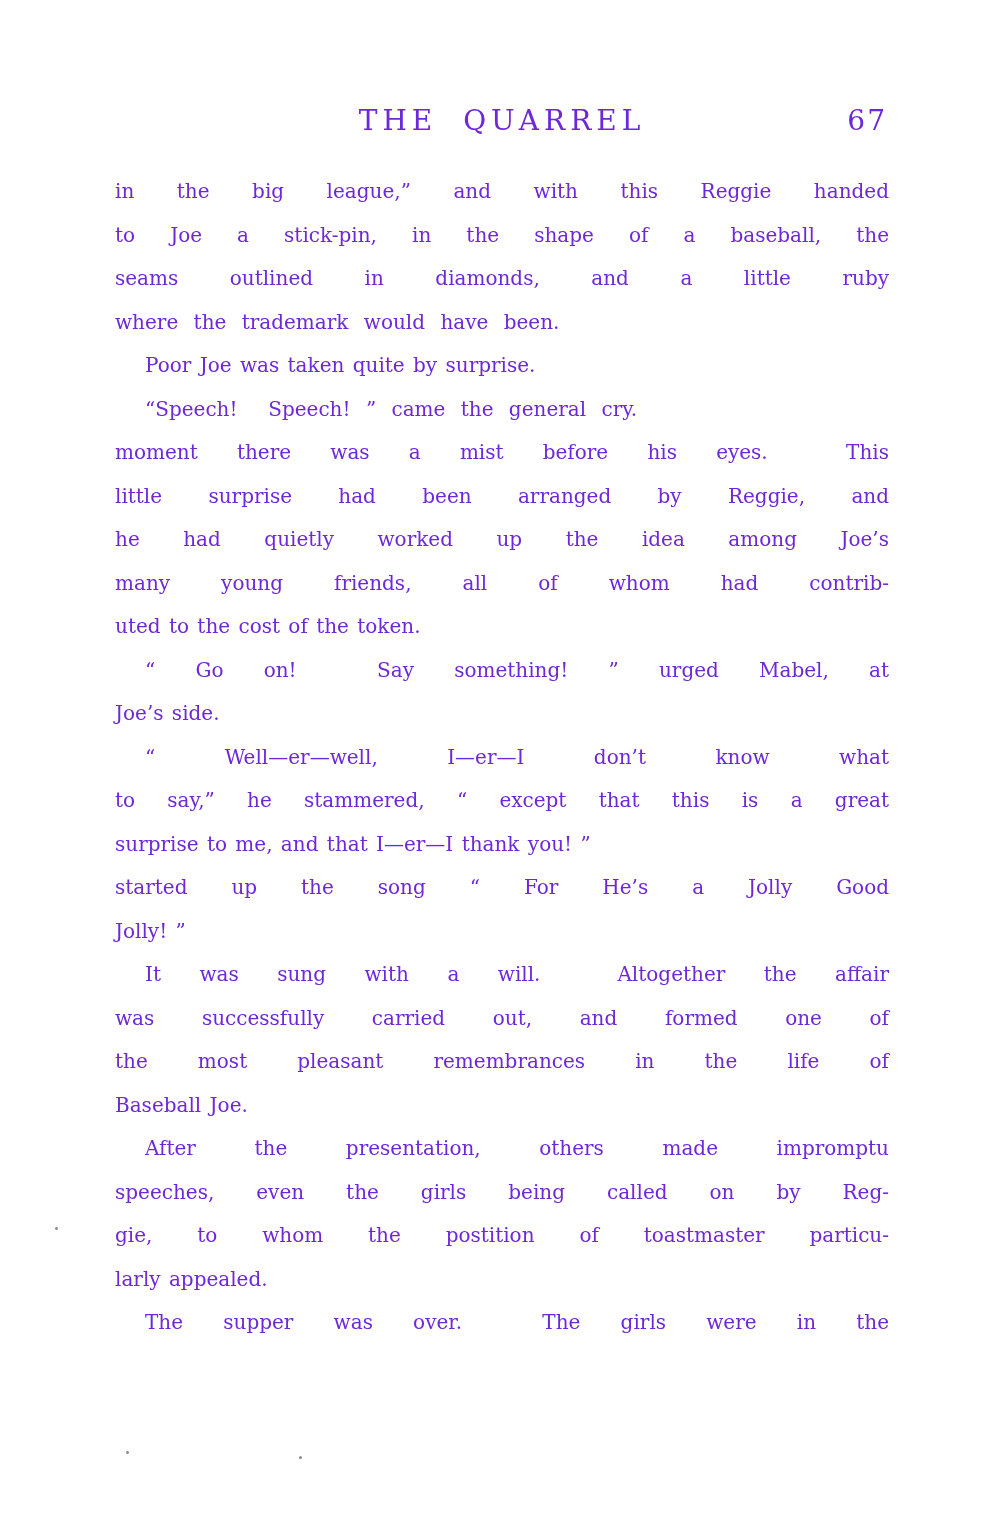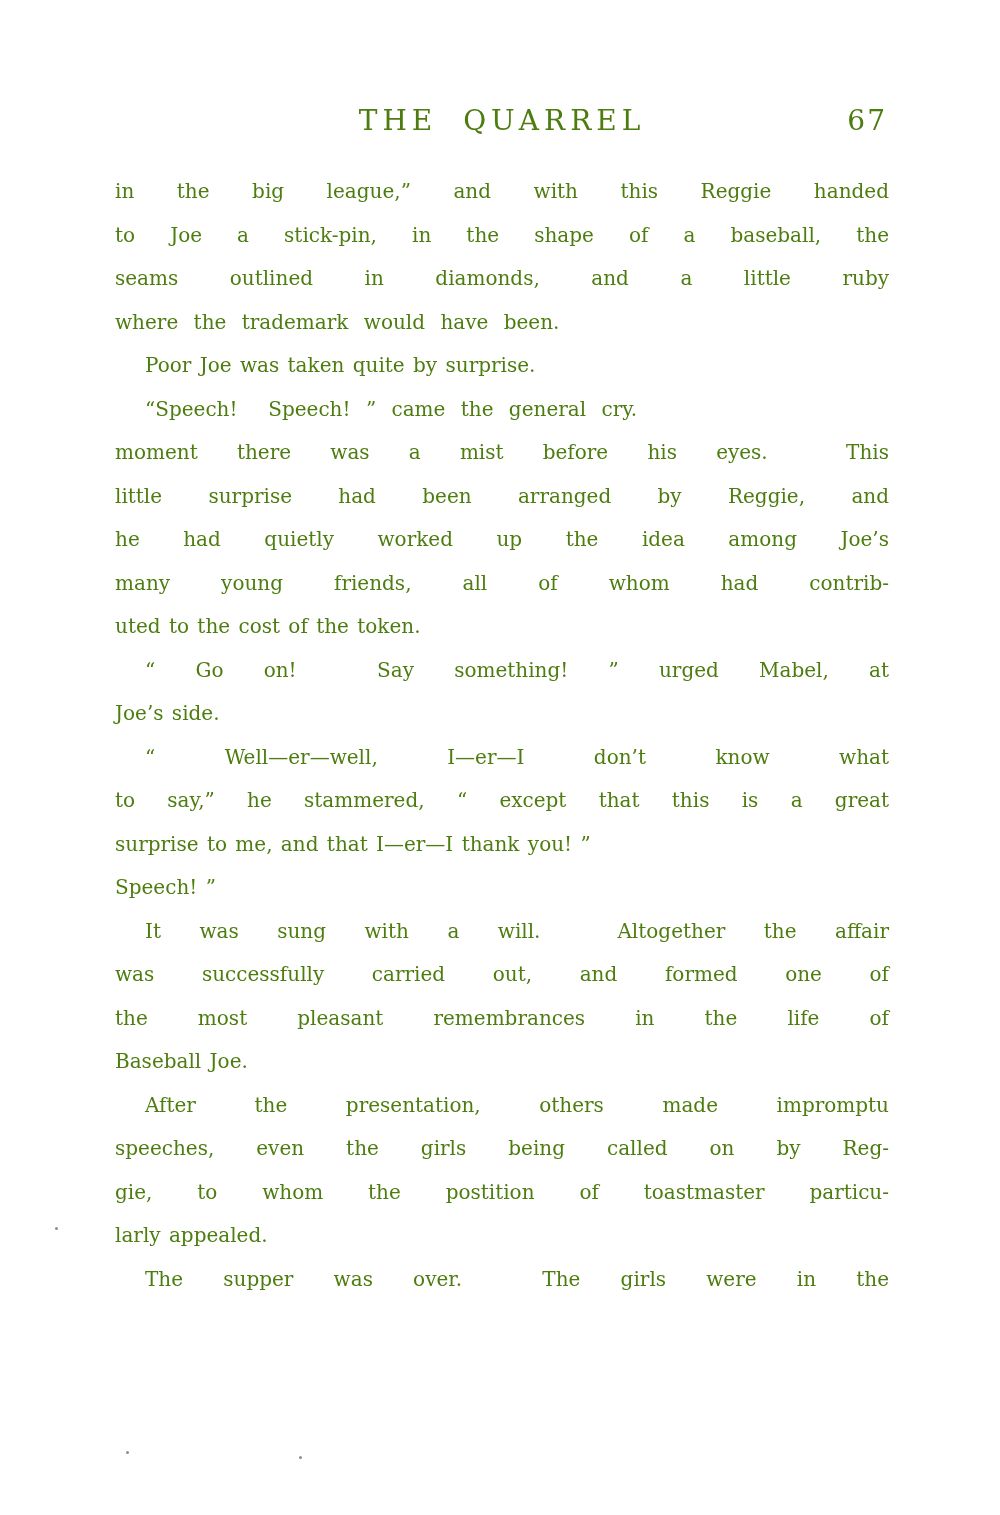--- a/index.html
+++ b/index.html
@@ -6,21 +6,21 @@
     margin: 0;
     padding: 0;
     background: #ffffff;
   }
   .page {
     position: relative;
     width: 1000px;
     height: 1515px;
     background: #ffffff;
     font-family: "DejaVu Serif", "Liberation Serif", serif;
-    color: #4d7c0f;
+    color: #6d28d9;
     overflow: hidden;
   }
   .running-header {
     position: absolute;
     top: 101px;
     left: 115px;
     width: 774px;
     height: 42px;
     line-height: 40px;
   }
@@ -94,21 +94,22 @@
       <div class="line j">moment there was a mist before his eyes.  This</div>
       <div class="line j">little surprise had been arranged by Reggie, and</div>
       <div class="line j">he had quietly worked up the idea among Joe’s</div>
       <div class="line j">many young friends, all of whom had contrib-</div>
       <div class="line">uted to the cost of the token.</div>
       <div class="line j i">“ Go on!  Say something! ” urged Mabel, at</div>
       <div class="line">Joe’s side.</div>
       <div class="line j i">“ Well—er—well, I—er—I don’t know what</div>
       <div class="line j">to say,” he stammered, “ except that this is a great</div>
       <div class="line">surprise to me, and that I—er—I thank you! ”</div>
-      <div class="line">Speech! ”</div>
+      <div class="line j">started up the song “ For He’s a Jolly Good</div>
+      <div class="line">Jolly! ”</div>
       <div class="line j i">It was sung with a will.  Altogether the affair</div>
       <div class="line j">was successfully carried out, and formed one of</div>
       <div class="line j">the most pleasant remembrances in the life of</div>
       <div class="line">Baseball Joe.</div>
       <div class="line j i">After the presentation, others made impromptu</div>
       <div class="line j">speeches, even the girls being called on by Reg-</div>
       <div class="line j">gie, to whom the postition of toastmaster particu-</div>
       <div class="line">larly appealed.</div>
       <div class="line j i">The supper was over.  The girls were in the</div>
     </div>

